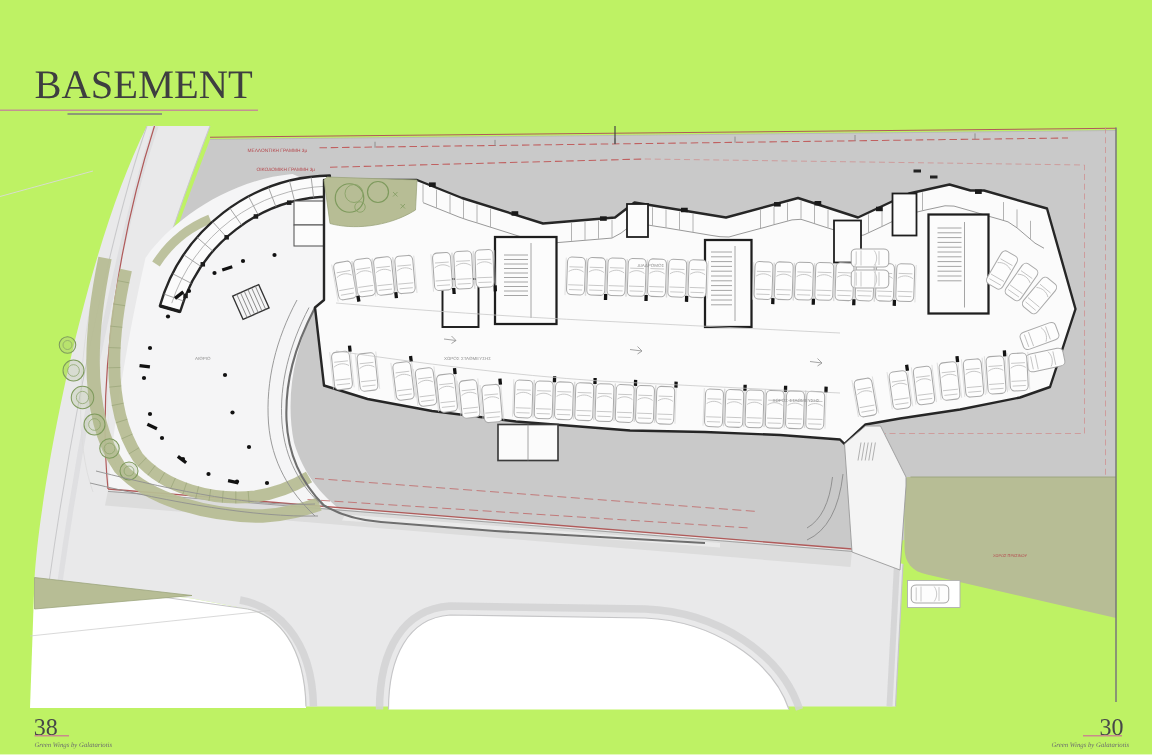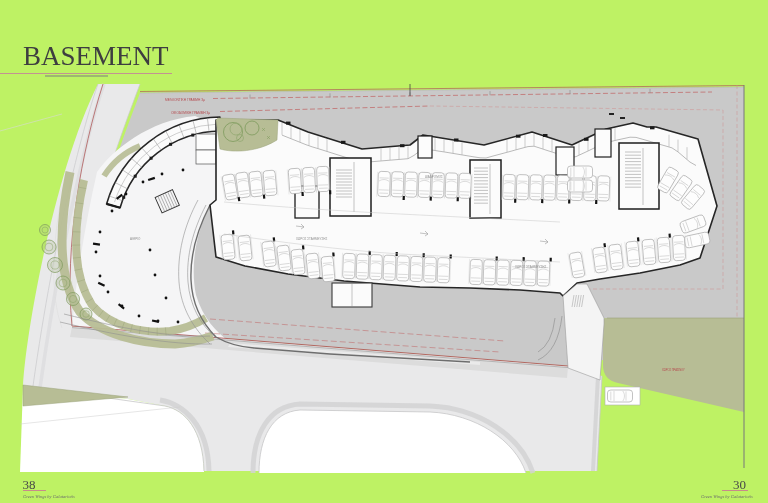--- a/index.html
+++ b/index.html
@@ -1,17 +1,17 @@
 <!DOCTYPE html>
 <html><head><meta charset="utf-8"><style>
 html,body{margin:0;padding:0;background:#fff;}
 .page{position:relative;width:768px;height:503px;background:#bef264;overflow:hidden;font-family:"Liberation Sans",sans-serif;padding-left:13px;}
 .title{position:absolute;left:23px;top:40.5px;font-family:"Liberation Serif",serif;font-size:27px;letter-spacing:0;color:#3e3e40;}
 .trule{position:absolute;left:0;top:73px;width:172px;height:1px;background:#c39292;}
-.pgnum{position:absolute;font-family:"Liberation Serif",serif;font-size:13px;color:#474749;}
+.pgnum{position:absolute;font-family:"Liberation Serif",serif;font-size:16px;color:#474749;}
 .script{position:absolute;font-family:"Liberation Serif",serif;font-style:italic;font-size:4.5px;color:#6b6b6d;}
 </style></head><body>
 <div class="page">
 
 <div class="title">BASEMENT</div>
 
 <div class="trule"></div>
 <svg width="768" height="503" viewBox="0 0 768 503" style="position:absolute;left:0;top:0">
 <defs>
 <g id="car">

